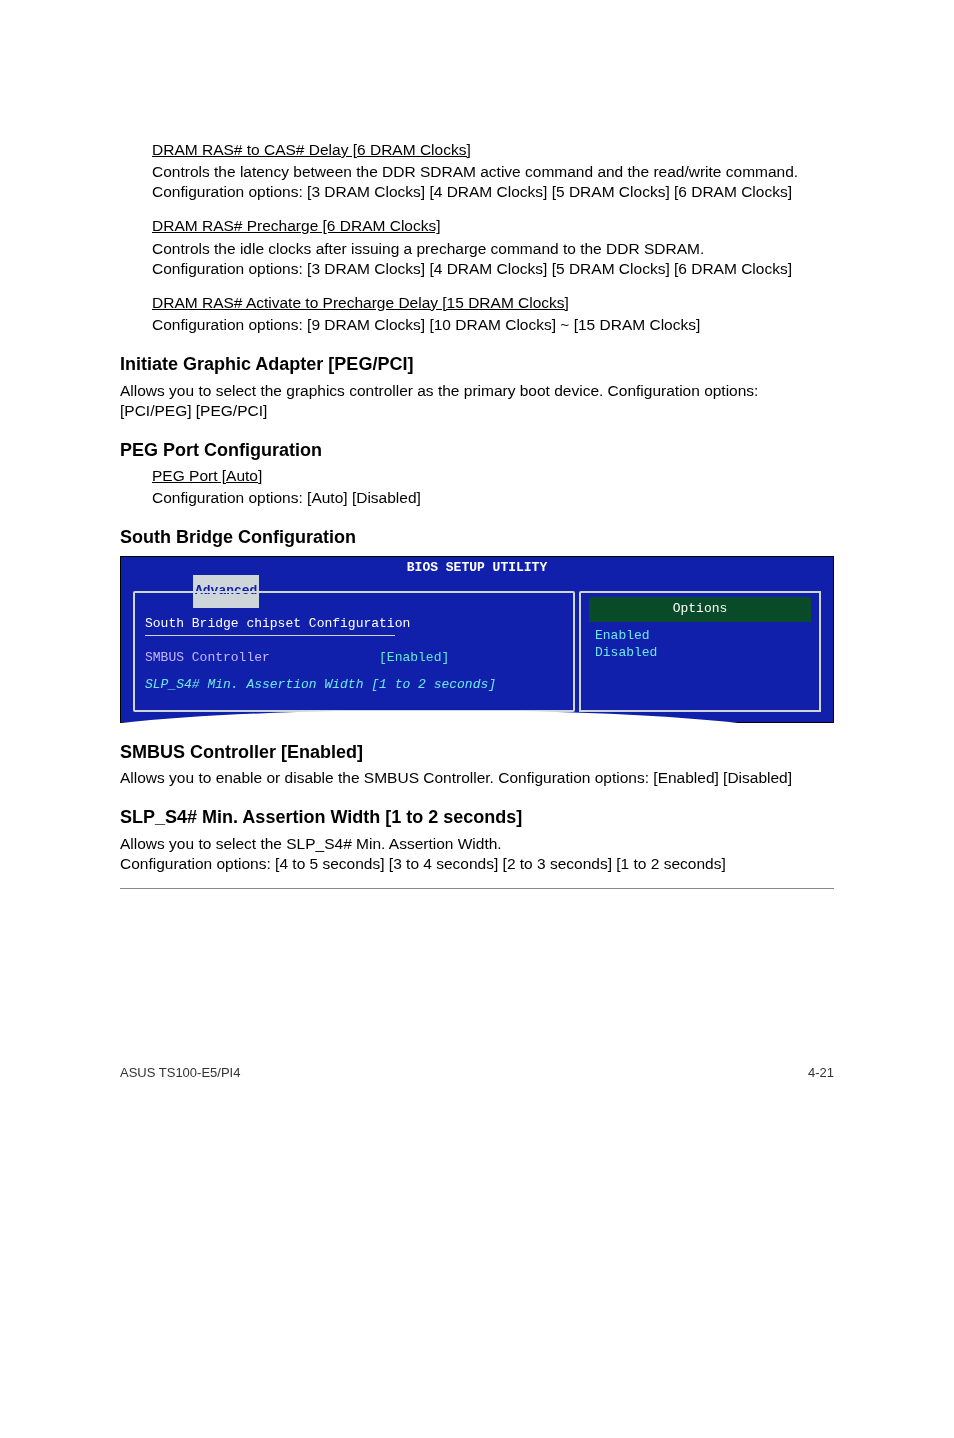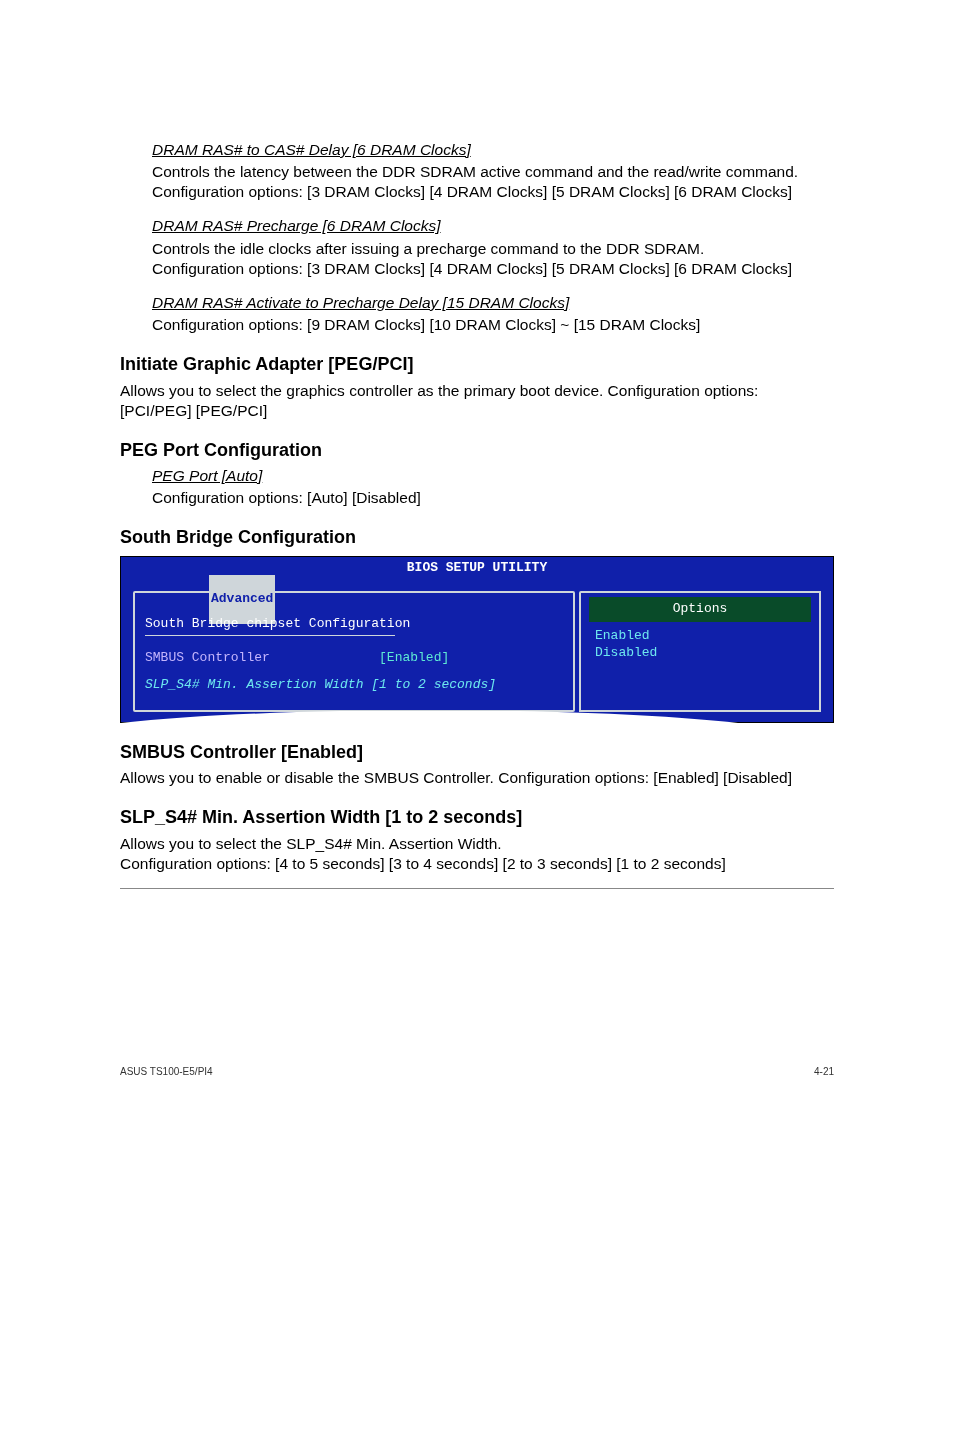--- a/index.html
+++ b/index.html
@@ -13,21 +13,20 @@
   .page {
     width: 954px;
     padding: 140px 120px 0 120px;
     box-sizing: border-box;
   }
   .indent {
     padding-left: 32px;
   }
   .sub-head {
     text-decoration: underline;
-    font-style: italic;
   }
   .bold-h {
     font-weight: bold;
     font-size: 18px;
     margin-top: 18px;
     margin-bottom: 4px;
   }
   p.para { margin: 0 0 14px 0; }
   p.nomargin { margin: 0; }
   p.sub-lead { margin: 0 0 2px 0;}
@@ -47,24 +46,24 @@
   }
   .bios-title-row {
     text-align: center;
     padding: 3px 0;
     font-weight: bold;
     background: #1020aa;
   }
   .bios-tab {
     position: absolute;
     top: 18px;
-    left: 88px;
+    left: 72px;
     background: #cfd6da;
     color: #1020aa;
-    padding: 16px 2px;
+    padding: 8px 2px;
     font-weight: bold;
   }
   .bios-left-panel {
     position: absolute;
     top: 34px;
     left: 12px;
     right: 258px;
     bottom: 10px;
     border: 2px solid #cfd6da;
     border-radius: 2px;
@@ -114,21 +113,21 @@
   .bios-bottom-curve {
     position: absolute;
     bottom: -1px;
     left: 0; right: 0;
     height: 12px;
     pointer-events: none;
   }
   .footer {
     display: flex;
     justify-content: space-between;
-    font-size: 10px;
+    font-size: 13px;
     color: #333;
     margin-top: 170px;
     padding-top: 6px;
   }
   .hr-thin {
     border: none;
     border-top: 1px solid #888;
     margin: 0;
   }
 </style>

